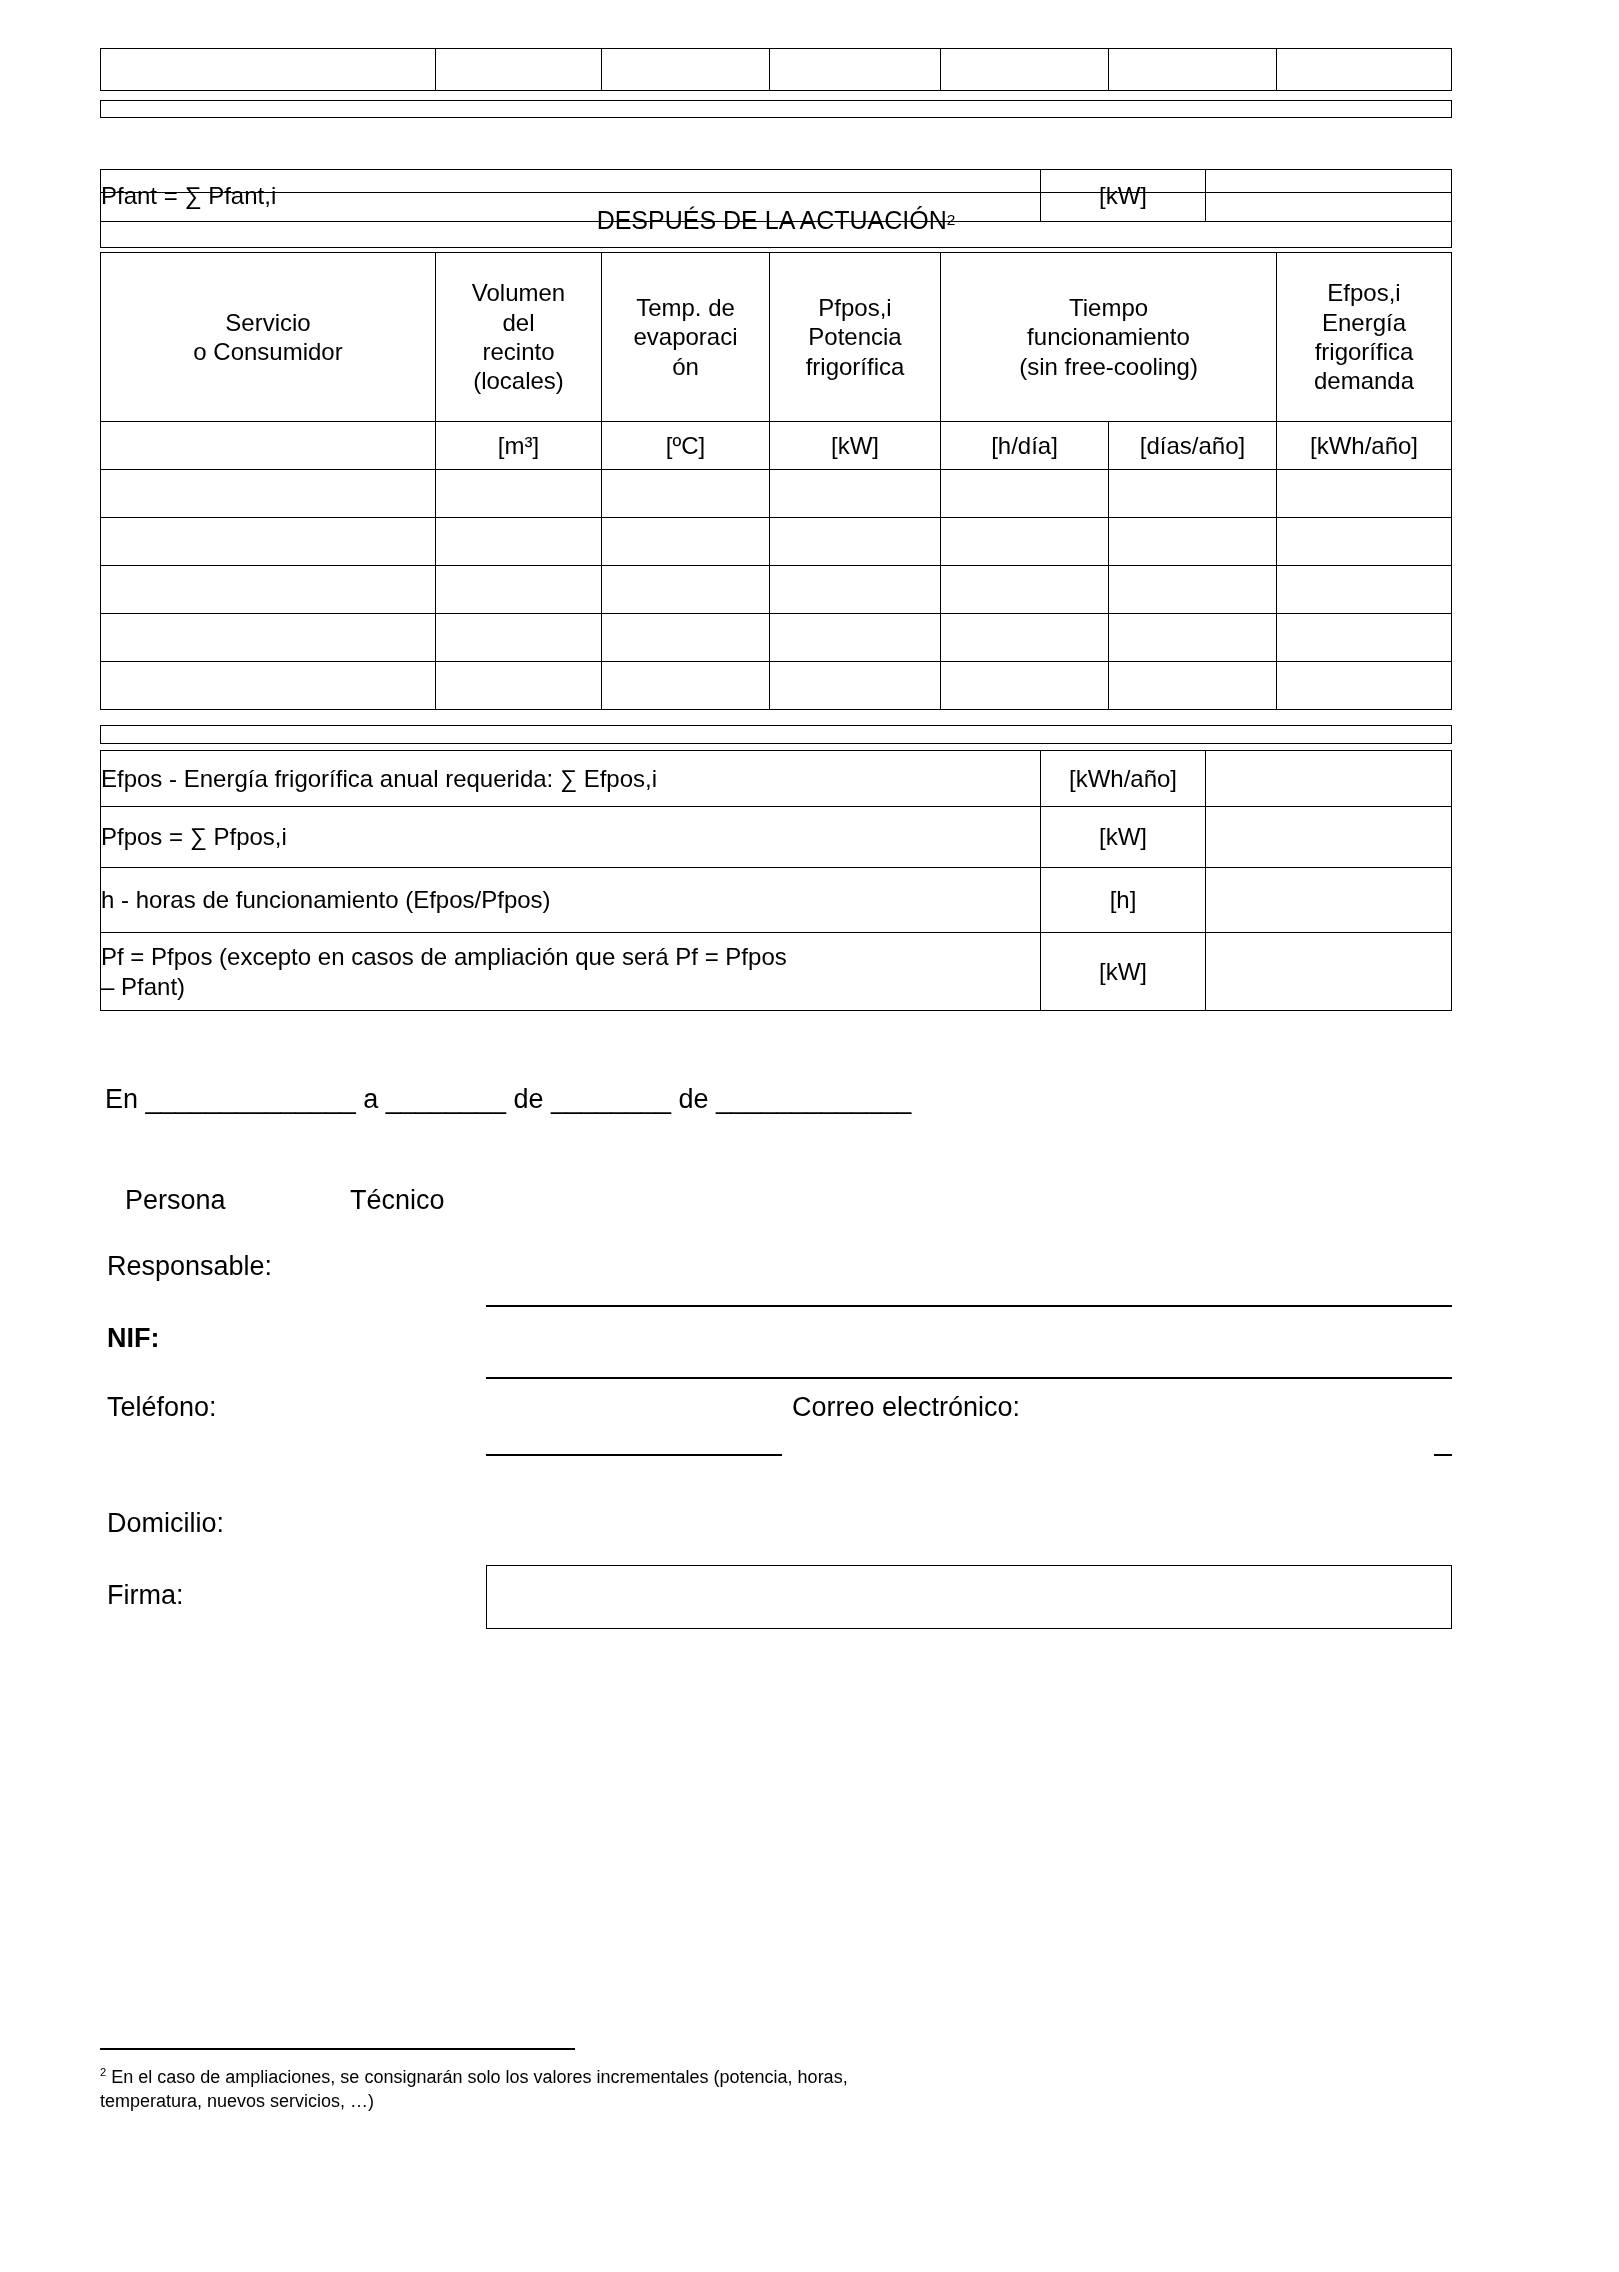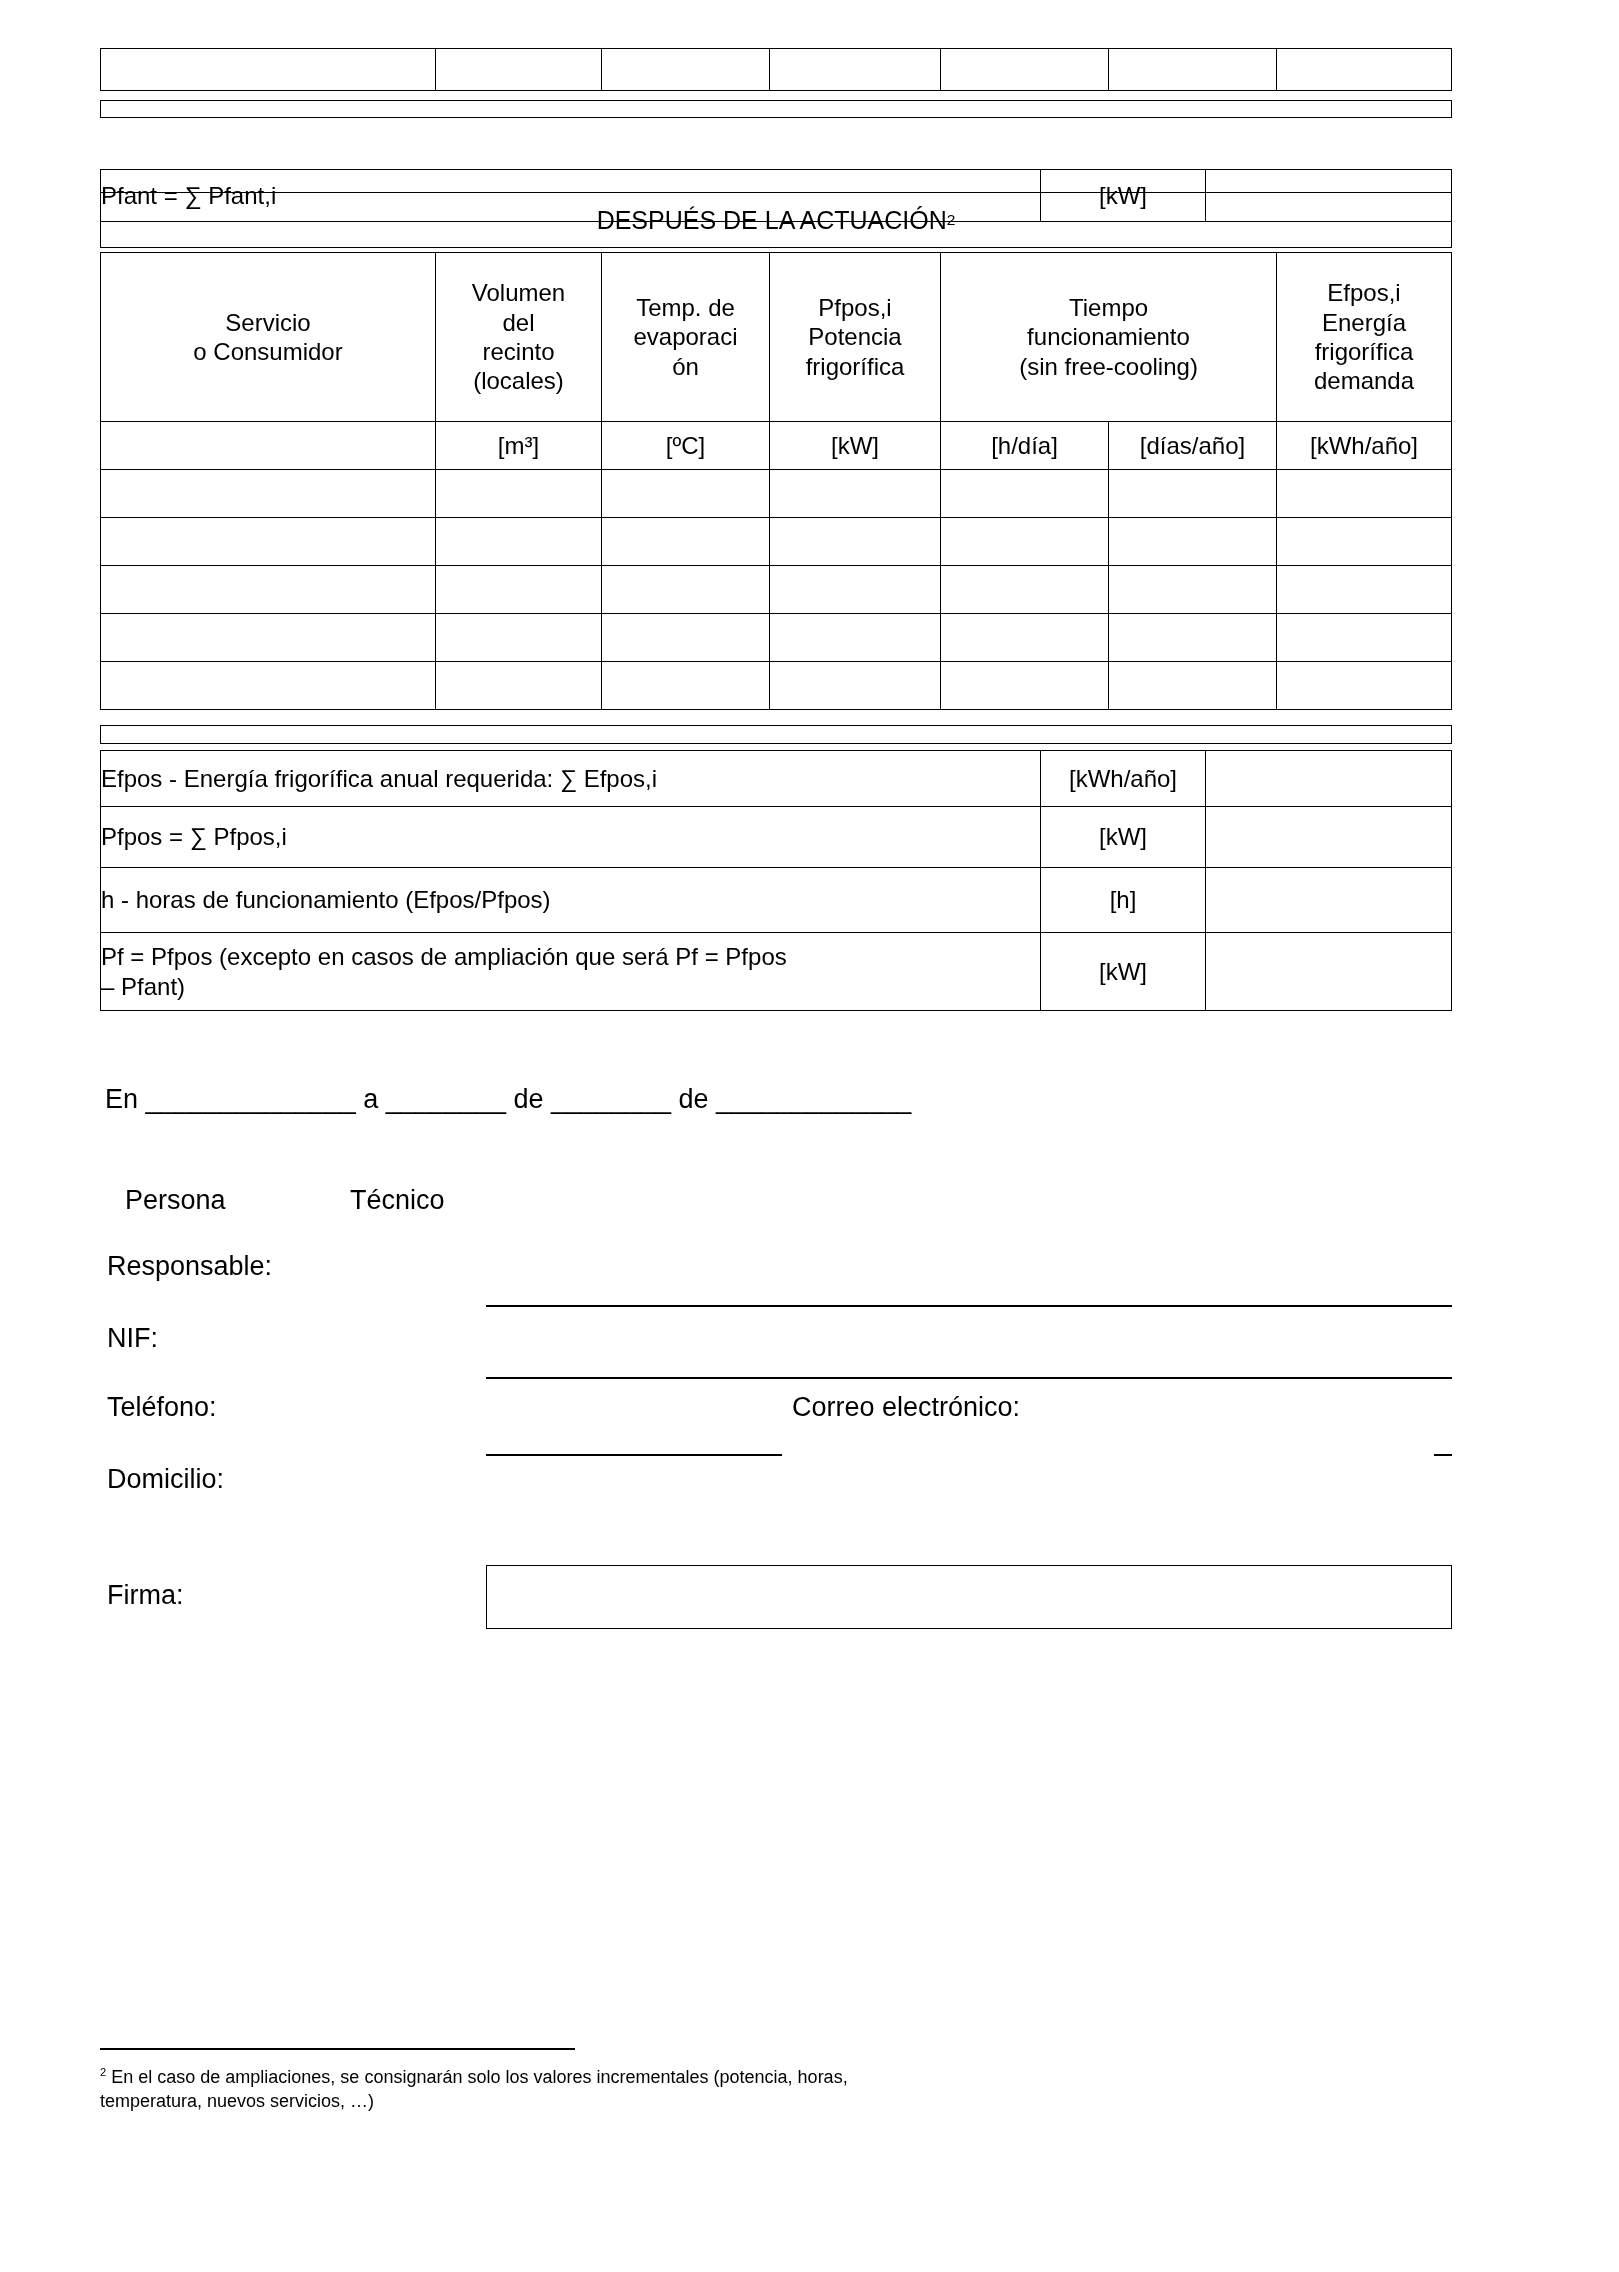--- a/index.html
+++ b/index.html
@@ -202,29 +202,29 @@
     </tbody>
   </table>
 
   <div class="flabel" style="left:105px; top:1084px;">En ______________ a ________ de ________ de _____________</div>
 
   <div class="flabel" style="left:125px; top:1185px;">Persona</div>
   <div class="flabel" style="left:350px; top:1185px;">Técnico</div>
   <div class="flabel" style="left:107px; top:1251px;">Responsable:</div>
   <div class="hline" style="left:486px; top:1305px; width:966px;"></div>
 
-  <div class="flabel" style="left:107px; top:1323px;">NIF:</div>
+  <div class="flabel" style="left:107px; top:1323px;font-weight:bold;">NIF:</div>
   <div class="hline" style="left:486px; top:1377px; width:966px;"></div>
 
   <div class="flabel" style="left:107px; top:1392px;">Teléfono:</div>
   <div class="flabel" style="left:792px; top:1392px;">Correo electrónico:</div>
   <div class="hline" style="left:486px; top:1454px; width:296px;"></div>
   <div class="hline" style="left:1434px; top:1454px; width:18px;"></div>
 
-  <div class="flabel" style="left:107px; top:1464px;">Domicilio:</div>
+  <div class="flabel" style="left:107px; top:1508px;">Domicilio:</div>
 
   <div class="flabel" style="left:107px; top:1580px;">Firma:</div>
   <div class="firma-box" style="left:486px; top:1565px; width:966px; height:64px;"></div>
 
   <div class="hline" style="left:100px; top:2048px; width:475px;"></div>
   <div class="footnote" style="left:100px; top:2065px; width:1277px;">
     <sup>2</sup> <span class="fn-text">En el caso de ampliaciones, se consignarán solo los valores incrementales (potencia, horas,
 temperatura, nuevos servicios, …)</span>
   </div>
 

